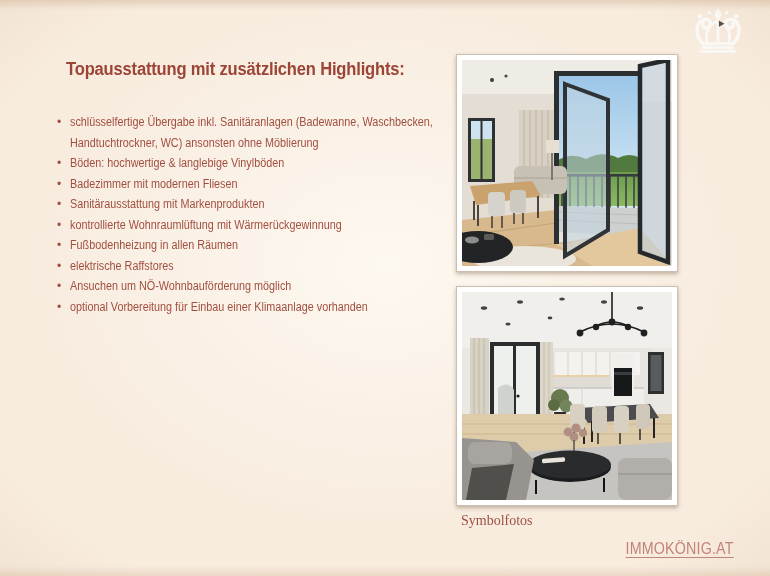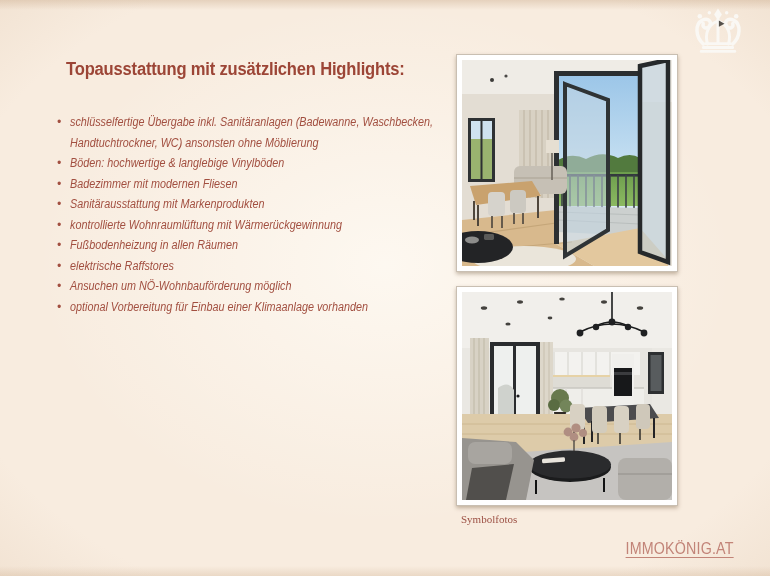--- a/index.html
+++ b/index.html
@@ -15,42 +15,42 @@
   }
   .page-title{
     position:absolute;left:66px;top:59px;margin:0;
     font-size:18px;font-weight:bold;color:#9c4536;
     letter-spacing:-0.2px;white-space:nowrap;
     transform:scaleX(0.92);transform-origin:0 50%;
   }
   .features{
     position:absolute;left:57px;top:112px;width:404px;
     margin:0;padding:0;list-style:none;
-    font-size:12px;color:#a24f40;line-height:20.5px;font-style:italic;
+    font-size:12px;color:#a24f40;line-height:20.5px;
   }
   .features li{position:relative;padding-left:13px;margin:0;}
   .features li::before{
     content:"\2022";position:absolute;left:0;top:0;color:#a24f40;font-size:12px;
   }
   .features .line{
     display:block;white-space:nowrap;
     transform:scaleX(0.9);transform-origin:0 50%;
   }
   .features .line.indent{margin-left:15px;}
   .photo{
     position:absolute;left:456px;margin:0;
     background:#ffffff;padding:5px;
     border:1px solid #c9bfb2;
     box-shadow:0 2px 4px rgba(90,60,30,0.35);
   }
   .photo svg{display:block;}
   .photo-caption{
     position:absolute;left:461px;top:513px;
     font-family:"Liberation Serif",serif;
-    font-size:11px;color:#9c5044;
+    font-size:14px;color:#9c5044;
   }
   .crown{position:absolute;left:692px;top:7px;width:52px;height:48px;}
   .footer-link{
     position:absolute;top:539px;right:36px;
     font-size:17px;color:#c28478;
     letter-spacing:0.2px;white-space:nowrap;
     text-decoration:underline;text-underline-offset:3px;text-decoration-thickness:1px;
     transform:scaleX(0.84);transform-origin:100% 50%;
     cursor:pointer;
   }

